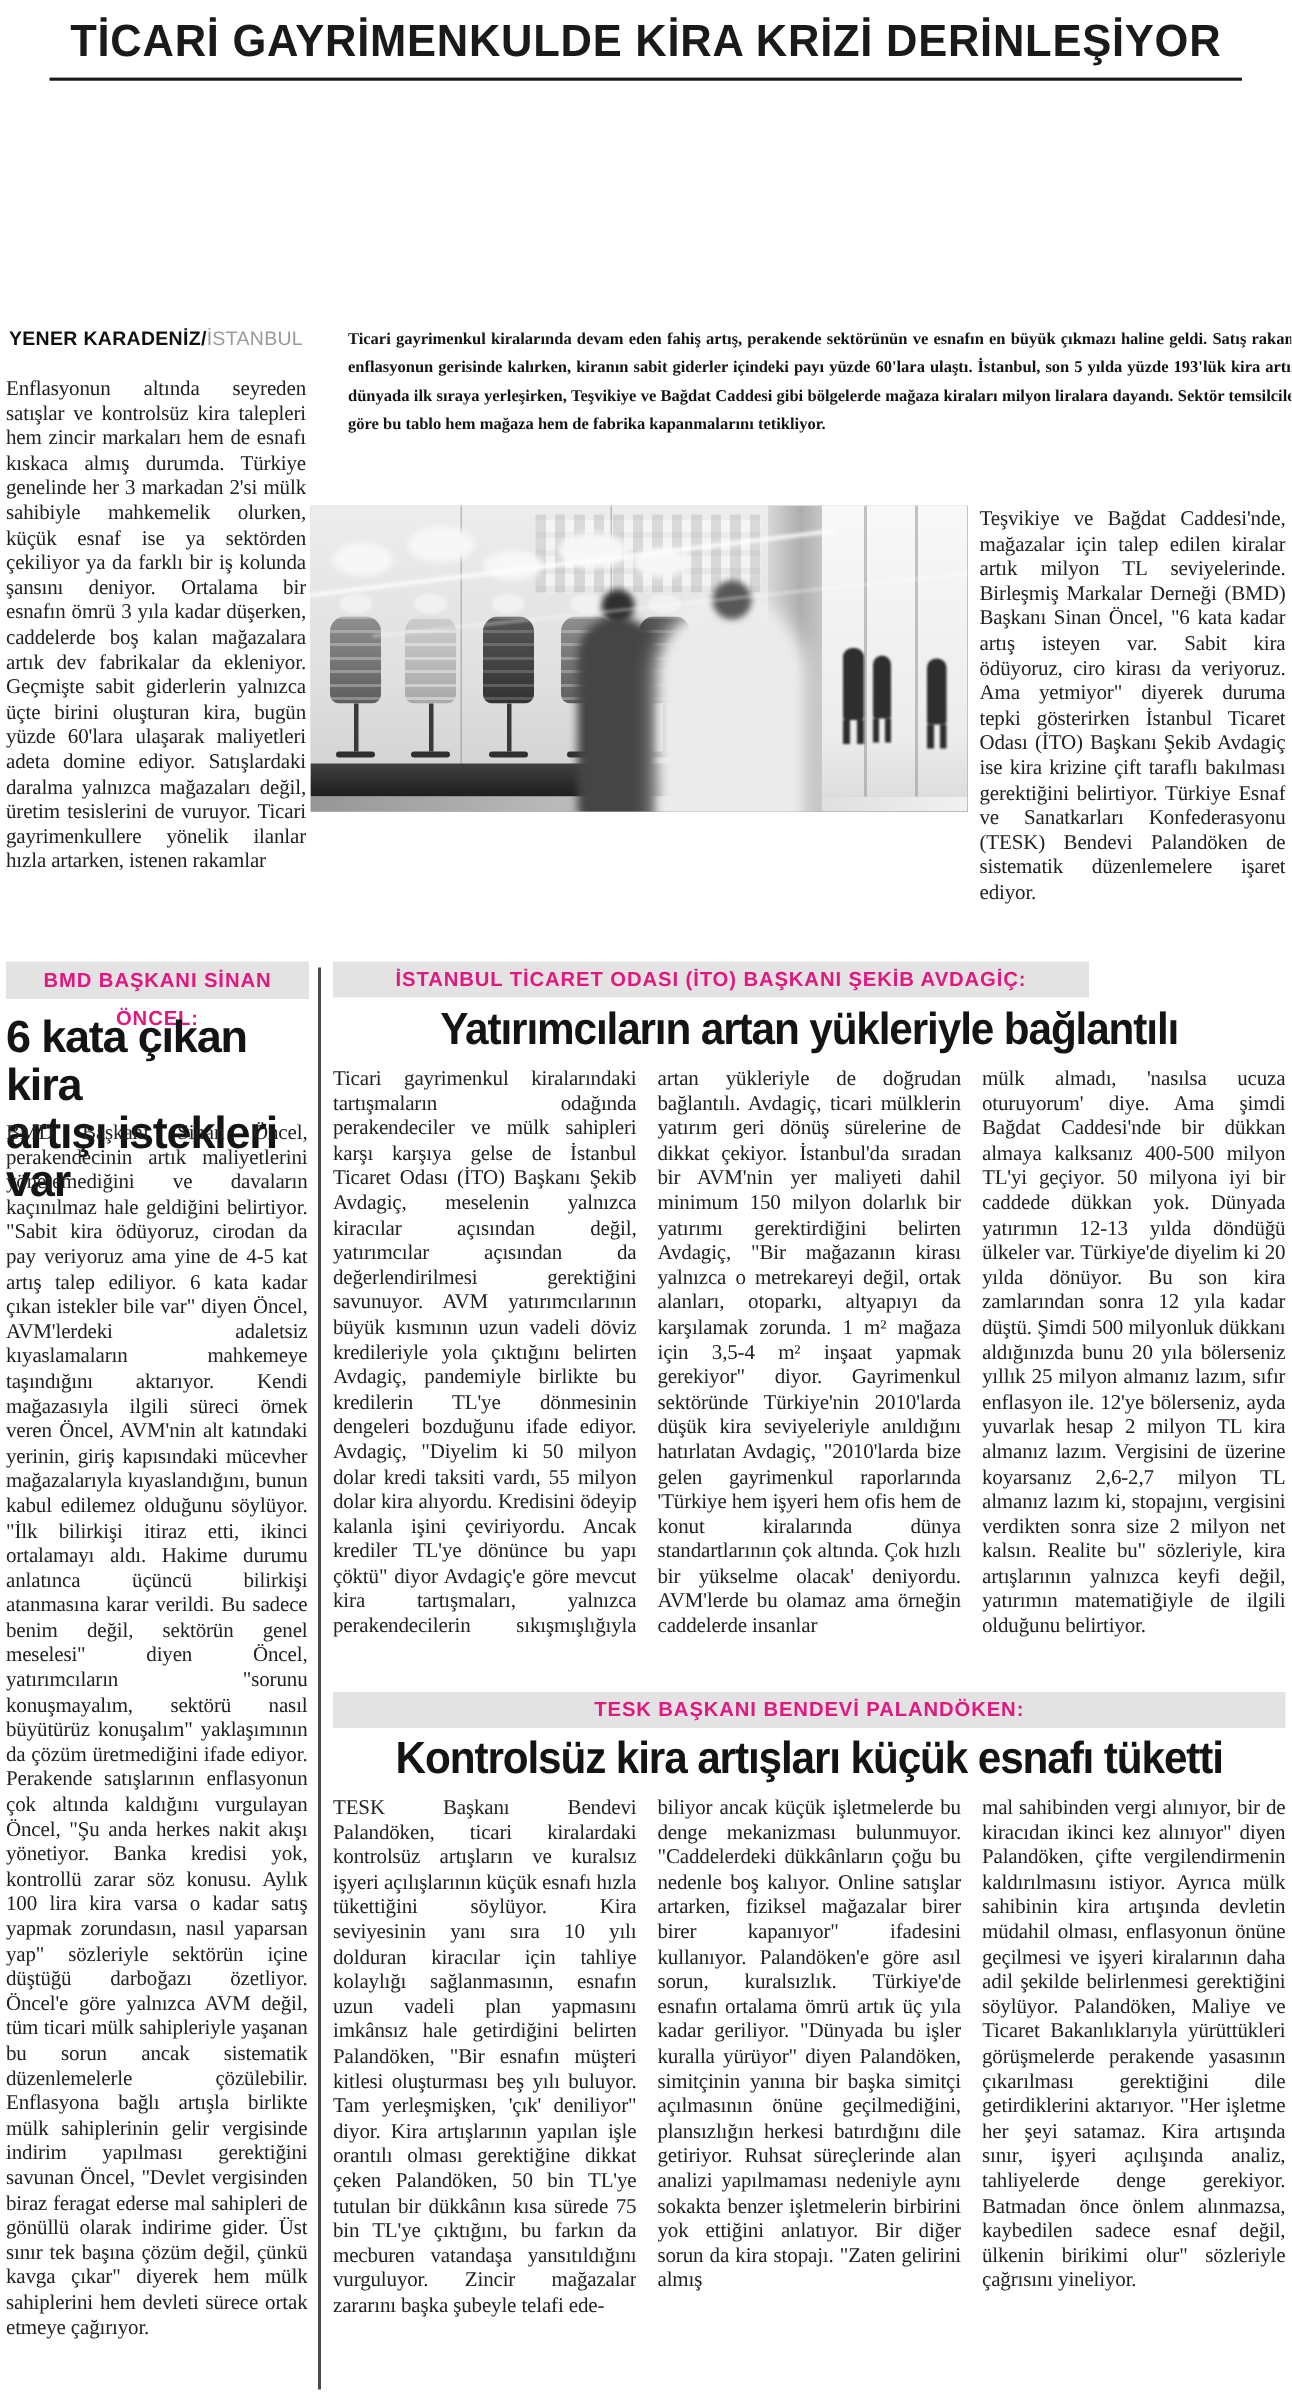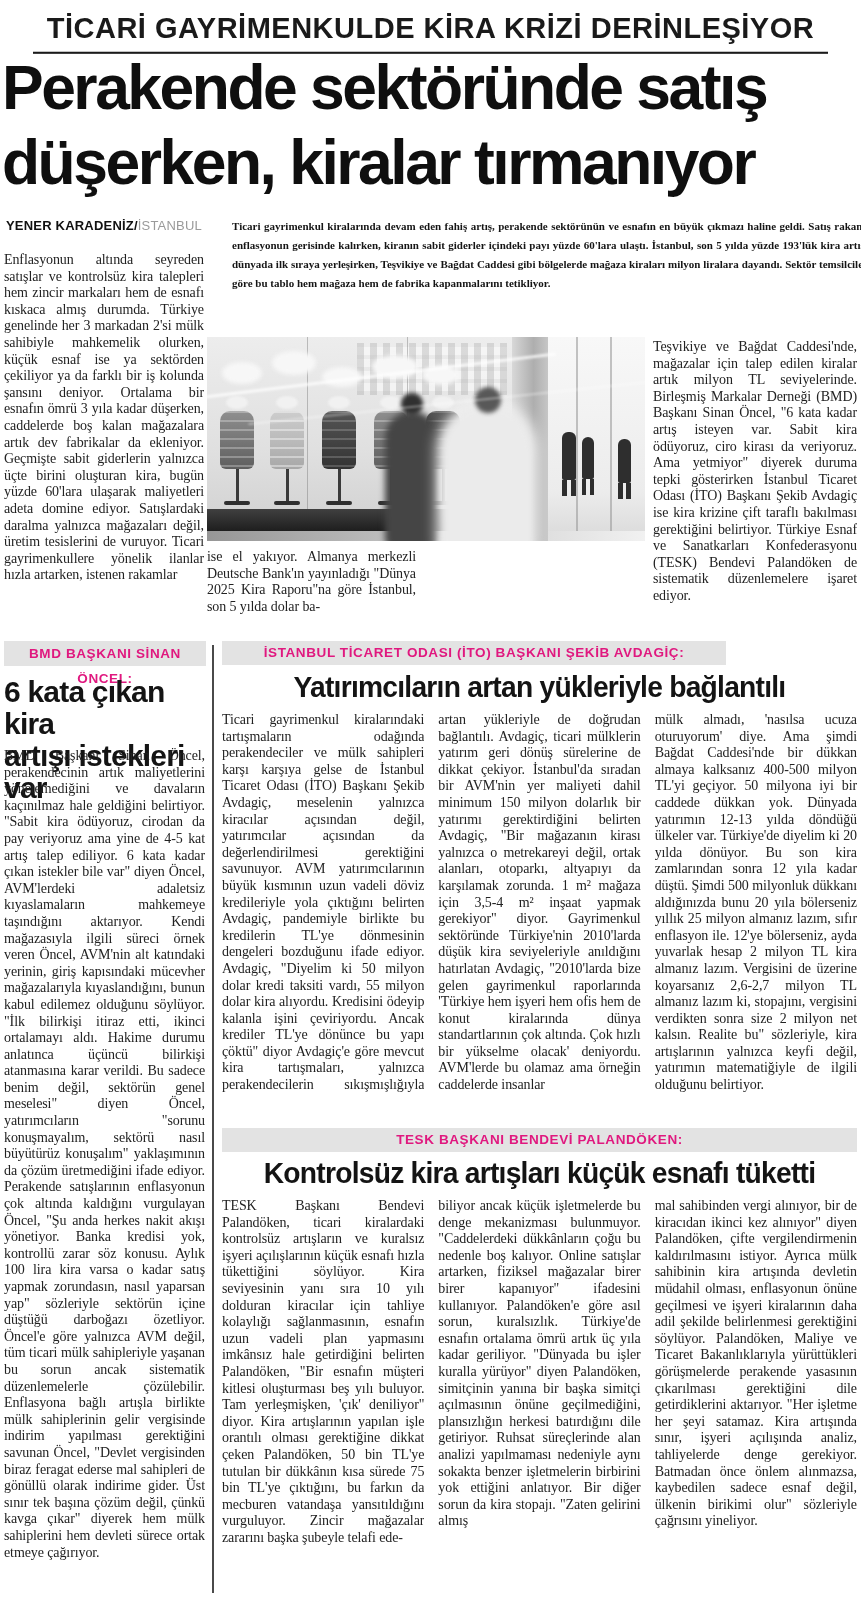--- a/index.html
+++ b/index.html
@@ -103,31 +103,26 @@
   .ph-glare{position:absolute;background:rgba(255,255,255,.75);filter:blur(1px);}
 </style>
 </head>
 <body>
 
 <div class="page">
 
   <div class="kicker-wrap">
     <span class="kicker">TİCARİ GAYRİMENKULDE KİRA KRİZİ DERİNLEŞİYOR</span>
   </div>
-  <h1 class="headline">
-    <span>Perakende sektöründe satış</span>
-    <span>düşerken, kiralar tırmanıyor</span>
-  </h1>
   <div class="byline">
     <span class="who">YENER KARADENİZ/</span><span class="where">İSTANBUL</span>
   </div>
 
   <p class="lead">Ticari gayrimenkul kiralarında devam eden fahiş artış, perakende sektörünün ve esnafın en büyük çıkmazı haline geldi. Satış rakamları enflasyonun gerisinde kalırken, kiranın sabit giderler içindeki payı yüzde 60'lara ulaştı. İstanbul, son 5 yılda yüzde 193'lük kira artışıyla dünyada ilk sıraya yerleşirken, Teşvikiye ve Bağdat Caddesi gibi bölgelerde mağaza kiraları milyon liralara dayandı. Sektör temsilcilerine göre bu tablo hem mağaza hem de fabrika kapanmalarını tetikliyor.</p>
   <div class="body-text top-col1">Enflasyonun altında seyreden satışlar ve kontrolsüz kira talepleri hem zincir markaları hem de esnafı kıskaca almış durumda. Türkiye genelinde her 3 markadan 2'si mülk sahibiyle mahkemelik olurken, küçük esnaf ise ya sektörden çekiliyor ya da farklı bir iş kolunda şansını deniyor. Ortalama bir esnafın ömrü 3 yıla kadar düşerken, caddelerde boş kalan mağazalara artık dev fabrikalar da ekleniyor. Geçmişte sabit giderlerin yalnızca üçte birini oluşturan kira, bugün yüzde 60'lara ulaşarak maliyetleri adeta domine ediyor. Satışlardaki daralma yalnızca mağazaları değil, üretim tesislerini de vuruyor. Ticari gayrimenkullere yönelik ilanlar hızla artarken, istenen rakamlar</div>
-  <div class="body-text top-col2">ise el yakıyor. Almanya merkezli Deutsche Bank'ın yayınladığı "Dünya 2025 Kira Raporu"na göre İstanbul, son 5 yılda dolar ba-</div>
   <div class="body-text top-col4">Teşvikiye ve Bağdat Caddesi'nde, mağazalar için talep edilen kiralar artık milyon TL seviyelerinde. Birleşmiş Markalar Derneği (BMD) Başkanı Sinan Öncel, "6 kata kadar artış isteyen var. Sabit kira ödüyoruz, ciro kirası da veriyoruz. Ama yetmiyor" diyerek duruma tepki gösterirken İstanbul Ticaret Odası (İTO) Başkanı Şekib Avdagiç ise kira krizine çift taraflı bakılması gerektiğini belirtiyor. Türkiye Esnaf ve Sanatkarları Konfederasyonu (TESK) Bendevi Palandöken de sistematik düzenlemelere işaret ediyor.</div>
 
   <div class="photo">
     <div class="ph-window"></div>
     <div class="ph-glasstxt"></div>
     <div class="ph-mull" style="left:100px"></div>
     <div class="ph-mull" style="left:200px"></div>
     <div class="hat" style="left:15px;top:25px;width:40px;height:22px"></div>
     <div class="hat" style="left:65px;top:14px;width:44px;height:24px"></div>
     <div class="hat" style="left:115px;top:30px;width:40px;height:20px"></div>

